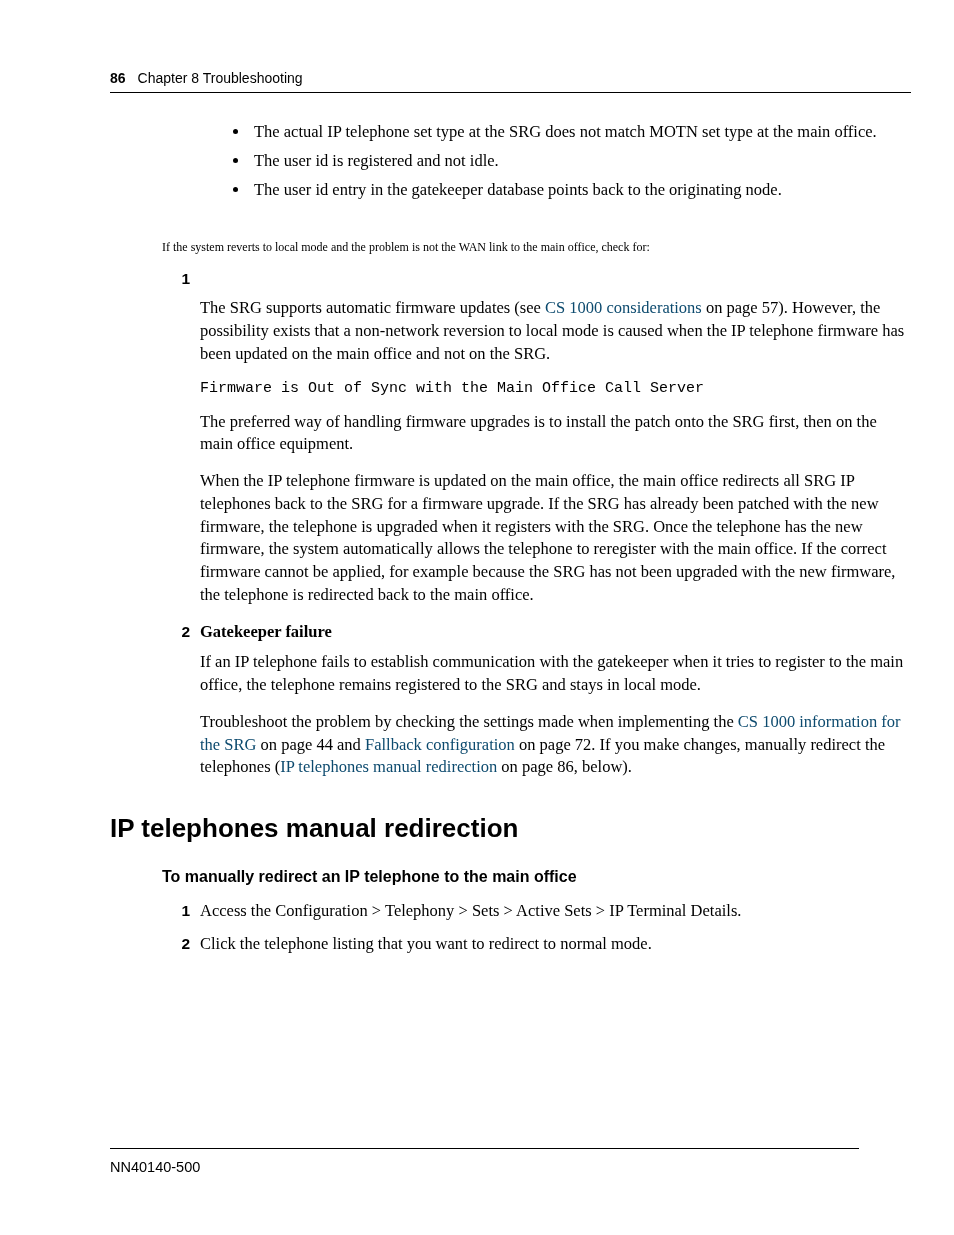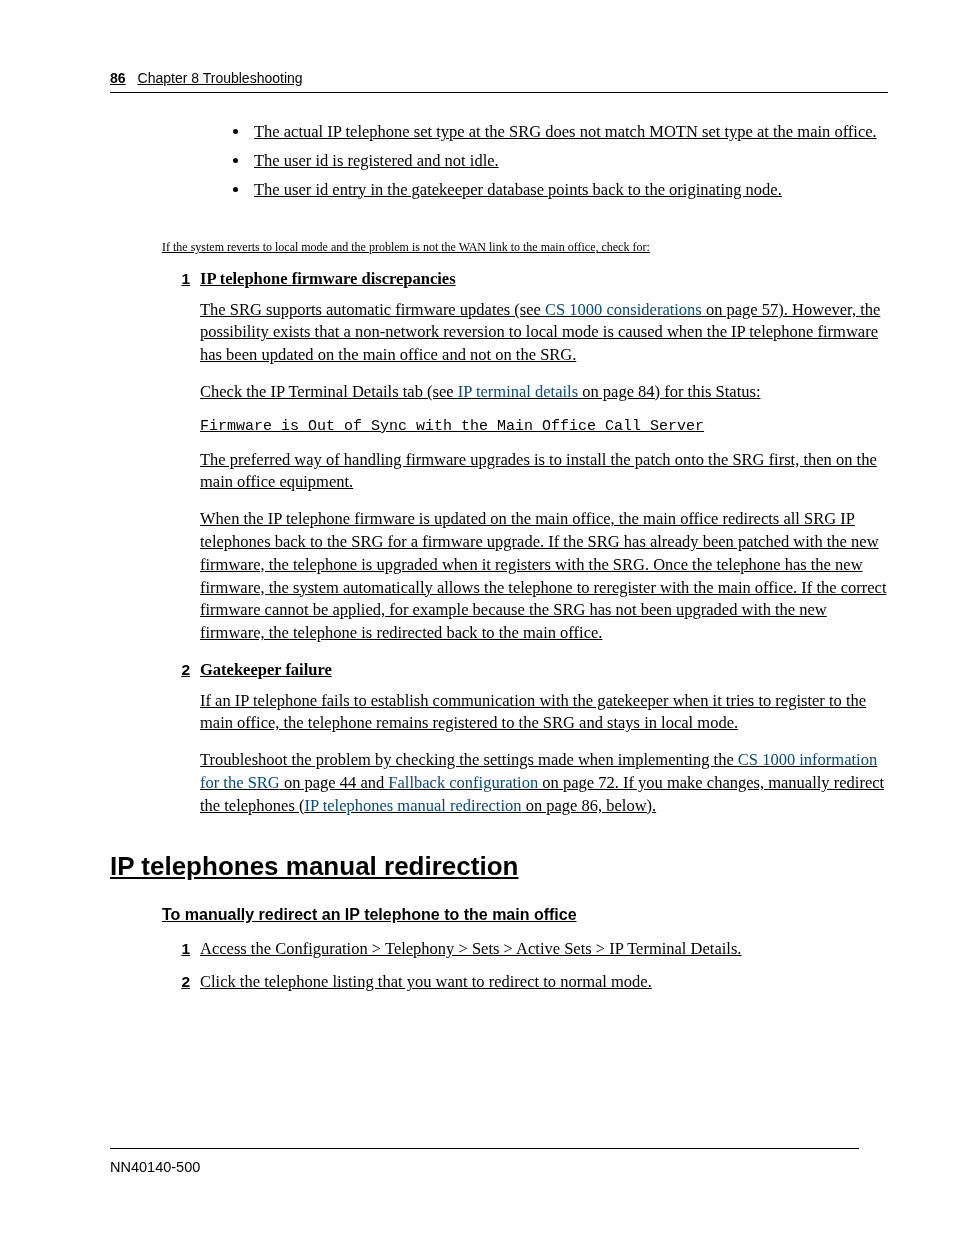--- a/index.html
+++ b/index.html
@@ -3,25 +3,24 @@
 <meta charset="utf-8">
 <style>
   body {
     margin: 0;
     background: #fff;
     font-family: "Times New Roman", Times, serif;
     color: #000;
     width: 954px;
   }
   .page {
-    padding: 70px 66px 60px 110px;
+    padding: 70px 43px 60px 110px;
     box-sizing: border-box;
     min-height: 1235px;
     position: relative;
-    text-decoration: underline;
   }
   .header {
     font-family: Arial, Helvetica, sans-serif;
     font-size: 14px;
     border-bottom: 1.5px solid #000;
     padding-bottom: 6px;
     margin-bottom: 28px;
   }
   .header .pgnum { font-weight: bold; margin-right: 12px; }
   .top-bullets {
@@ -101,27 +100,23 @@
     <ul class="top-bullets">
       <li>The actual IP telephone set type at the SRG does not match MOTN set type at the main office.</li>
       <li>The user id is registered and not idle.</li>
       <li>The user id entry in the gatekeeper database points back to the originating node.</li>
     </ul>
 
     <p class="body-p">If the system reverts to local mode and the problem is not the WAN link to the main office, check for:</p>
 
     <div class="num-row">
       <div class="num">1</div>
-      <div class="bold-label">IP telephone firmware discrepancies</div>
     </div>
     <p class="indent-p">
       <span>The SRG supports automatic firmware updates (see </span><a class="xref">CS 1000 considerations</a><span> on page 57). However, the possibility exists that a non-network reversion to local mode is caused when the IP telephone firmware has been updated on the main office and not on the SRG.</span>
-    </p>
-    <p class="indent-p">
-      <span>Check the IP Terminal Details tab (see </span><a class="xref">IP terminal details</a><span> on page 84) for this Status:</span>
     </p>
     <div class="mono">Firmware is Out of Sync with the Main Office Call Server</div>
     <p class="indent-p">The preferred way of handling firmware upgrades is to install the patch onto the SRG first, then on the main office equipment.</p>
     <p class="indent-p">When the IP telephone firmware is updated on the main office, the main office redirects all SRG IP telephones back to the SRG for a firmware upgrade. If the SRG has already been patched with the new firmware, the telephone is upgraded when it registers with the SRG. Once the telephone has the new firmware, the system automatically allows the telephone to reregister with the main office. If the correct firmware cannot be applied, for example because the SRG has not been upgraded with the new firmware, the telephone is redirected back to the main office.</p>
 
     <div class="num-row">
       <div class="num">2</div>
       <div class="bold-label">Gatekeeper failure</div>
     </div>
     <p class="indent-p">If an IP telephone fails to establish communication with the gatekeeper when it tries to register to the main office, the telephone remains registered to the SRG and stays in local mode.</p>

